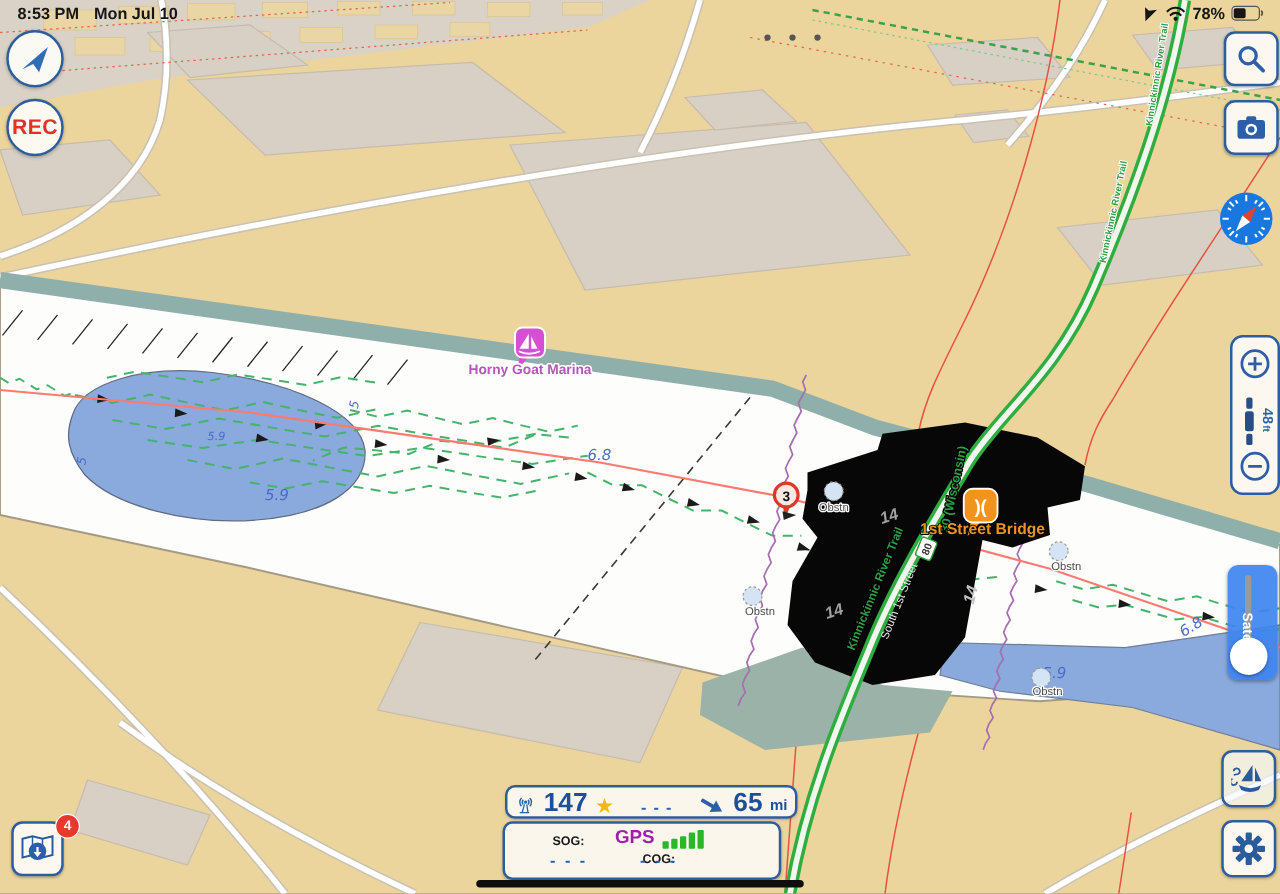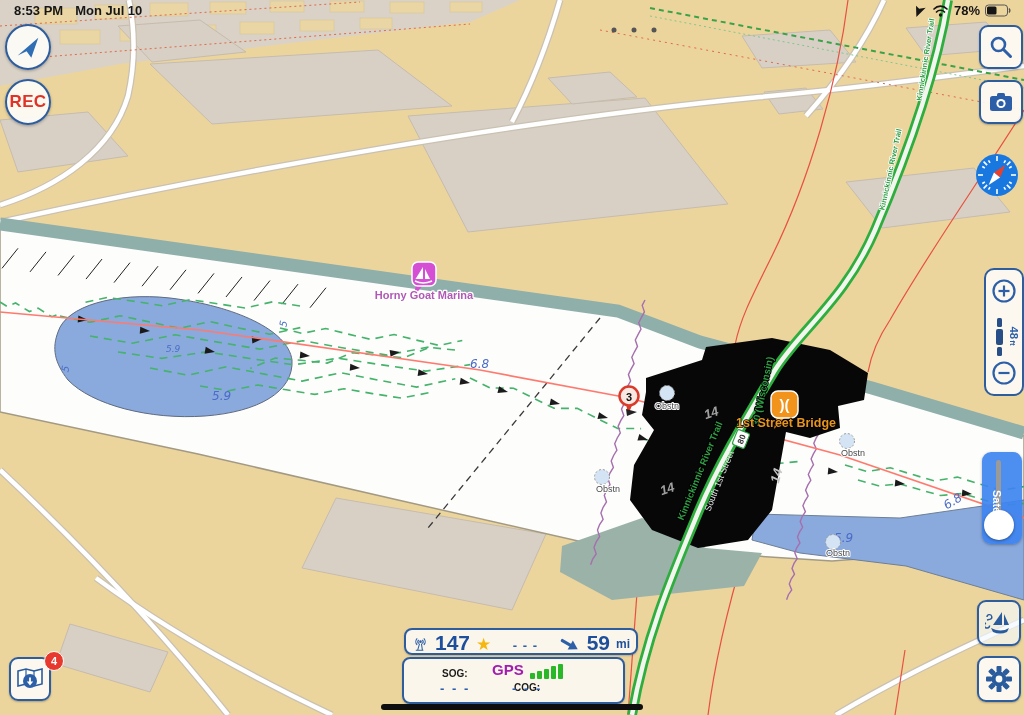--- a/index.html
+++ b/index.html
@@ -428,21 +428,21 @@
     </svg>
     <span class="bignum">147</span>
     <span class="star">★</span>
     <span class="dashes" style="flex:1;text-align:center;">- - -</span>
     <svg width="21" height="16" viewBox="0 0 22 16">
       <g transform="rotate(30 9 7)" fill="#2d5fa8">
         <rect x="0" y="5.5" width="12" height="3.2" rx="1"></rect>
         <polygon points="11,1.5 20,7 11,12.5"></polygon>
       </g>
     </svg>
-    <span class="bignum">59</span>
+    <span class="bignum">65</span>
     <span class="unit">mi</span>
   </div>
 
   <div class="panel gpspanel">
     <div class="gps-title">GPS</div>
     <div class="gps-bars">
       <i style="height:6px"></i>
         <i style="height:8px"></i>
         <i style="height:10px"></i>
         <i style="height:13px"></i>

